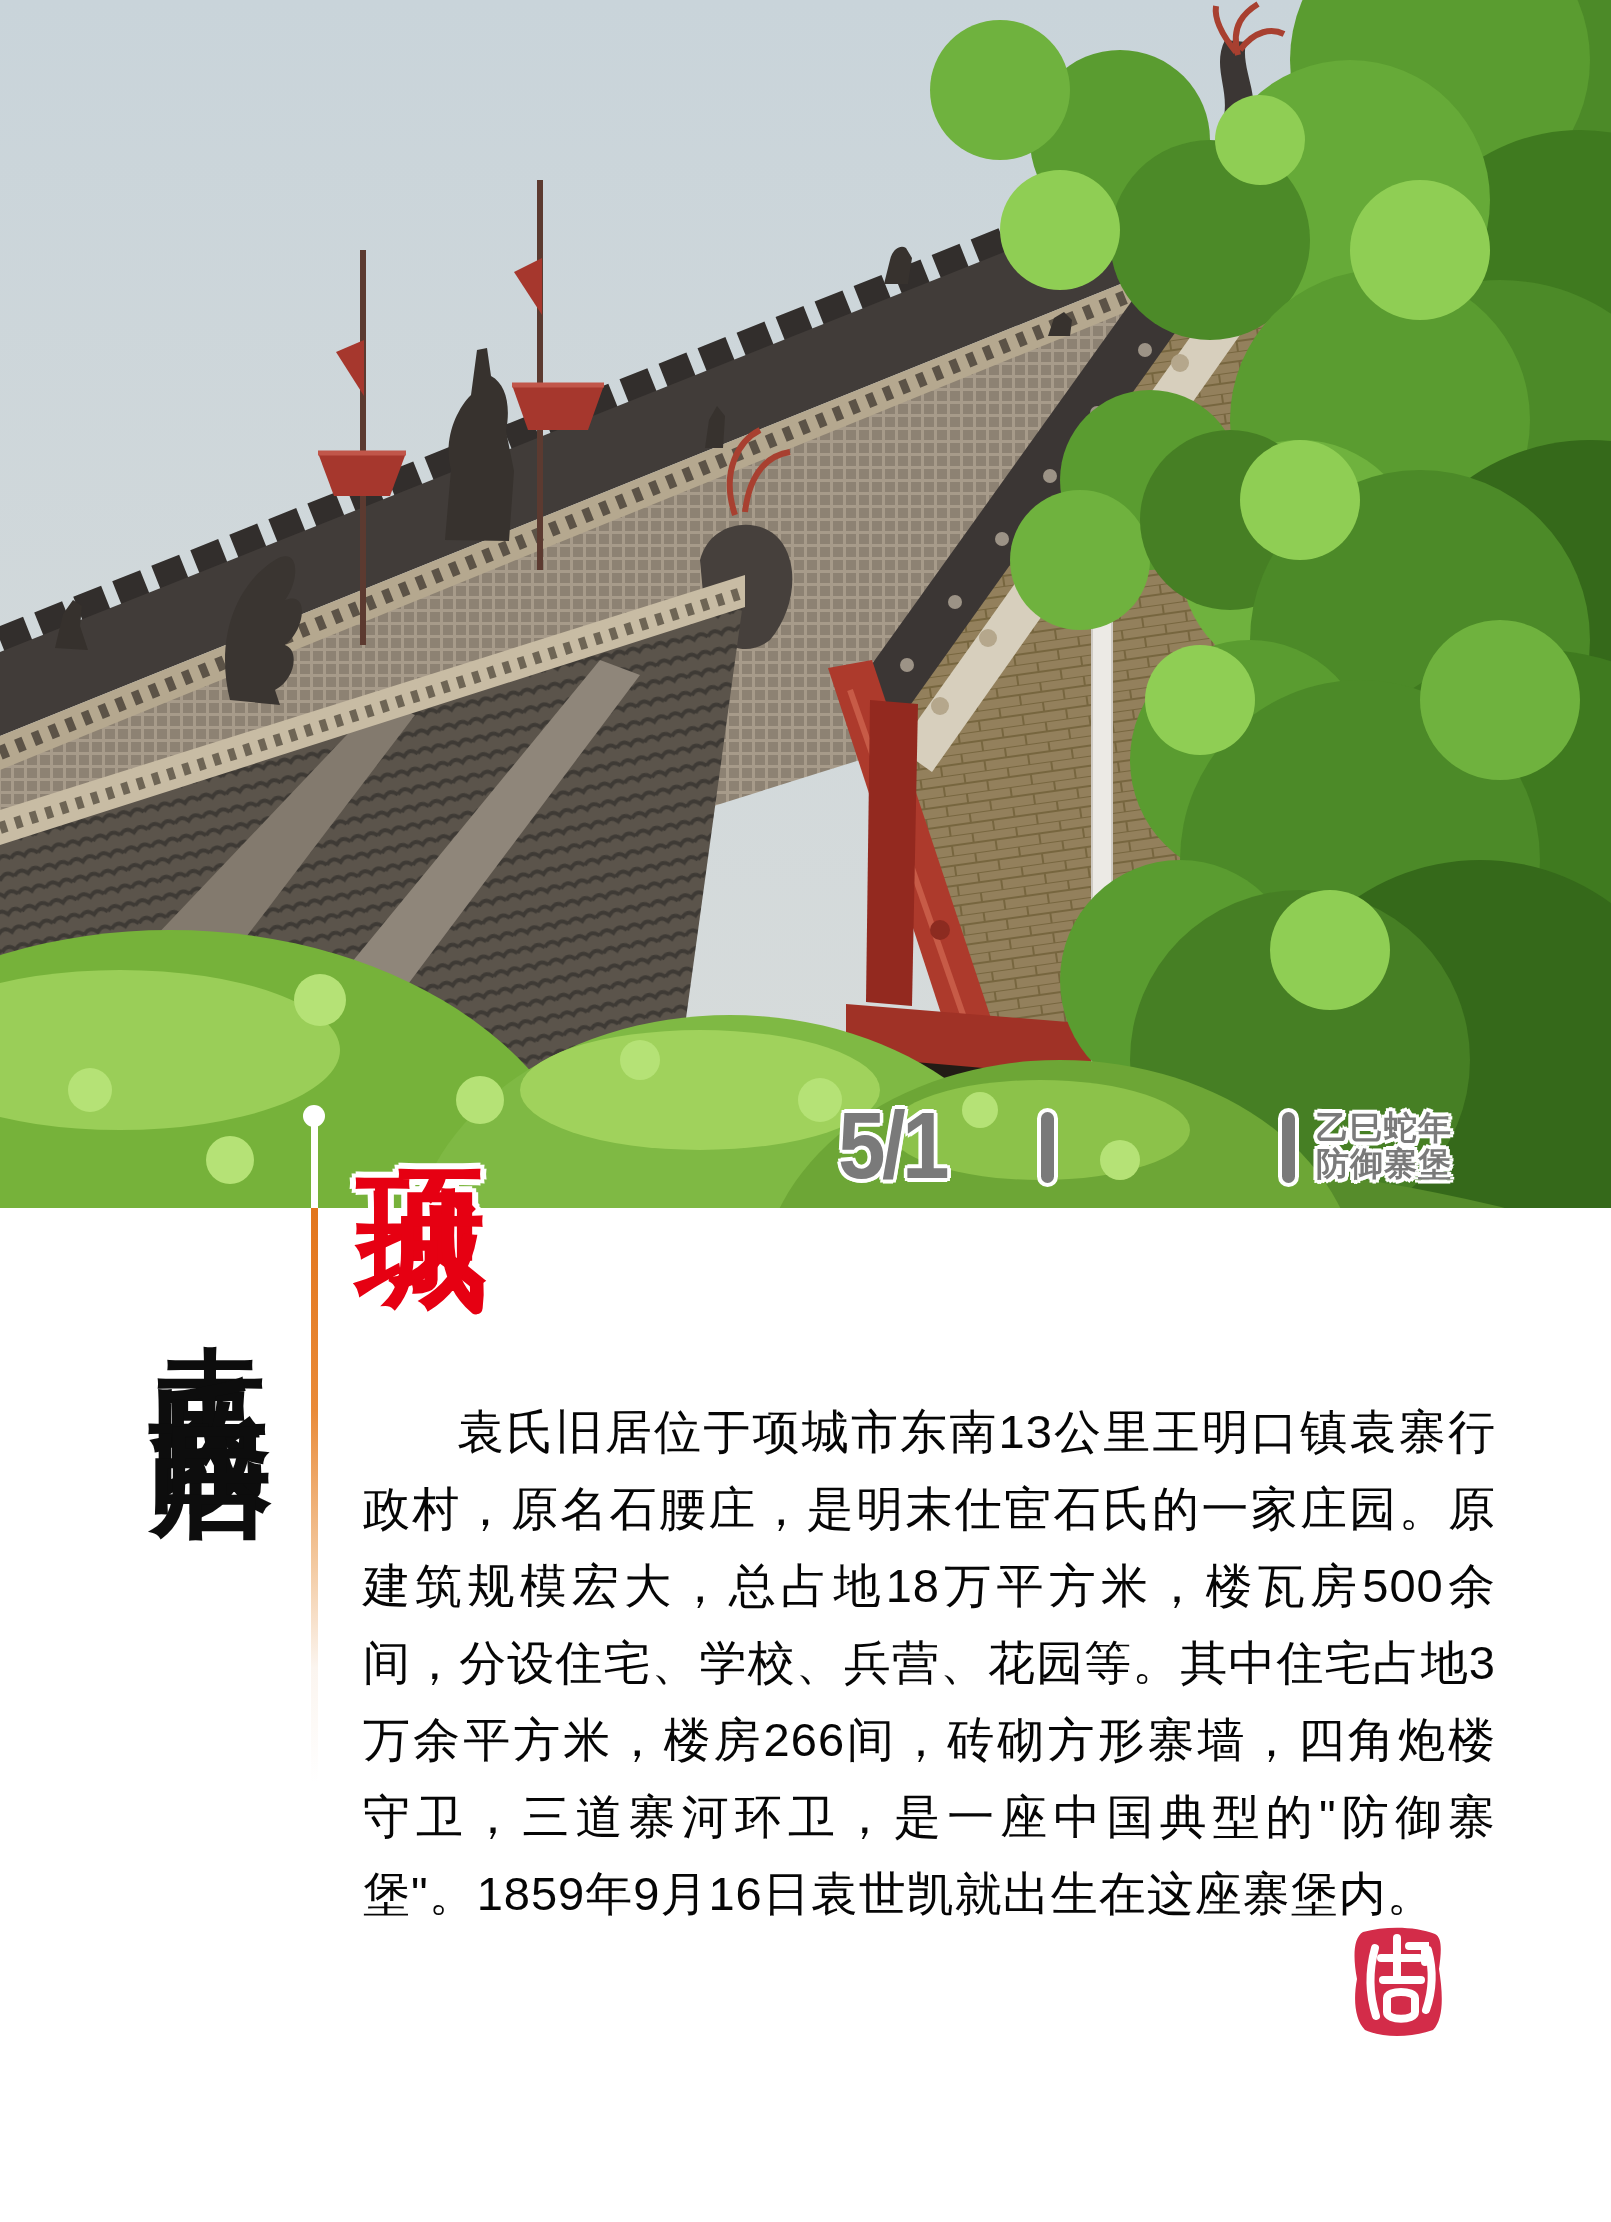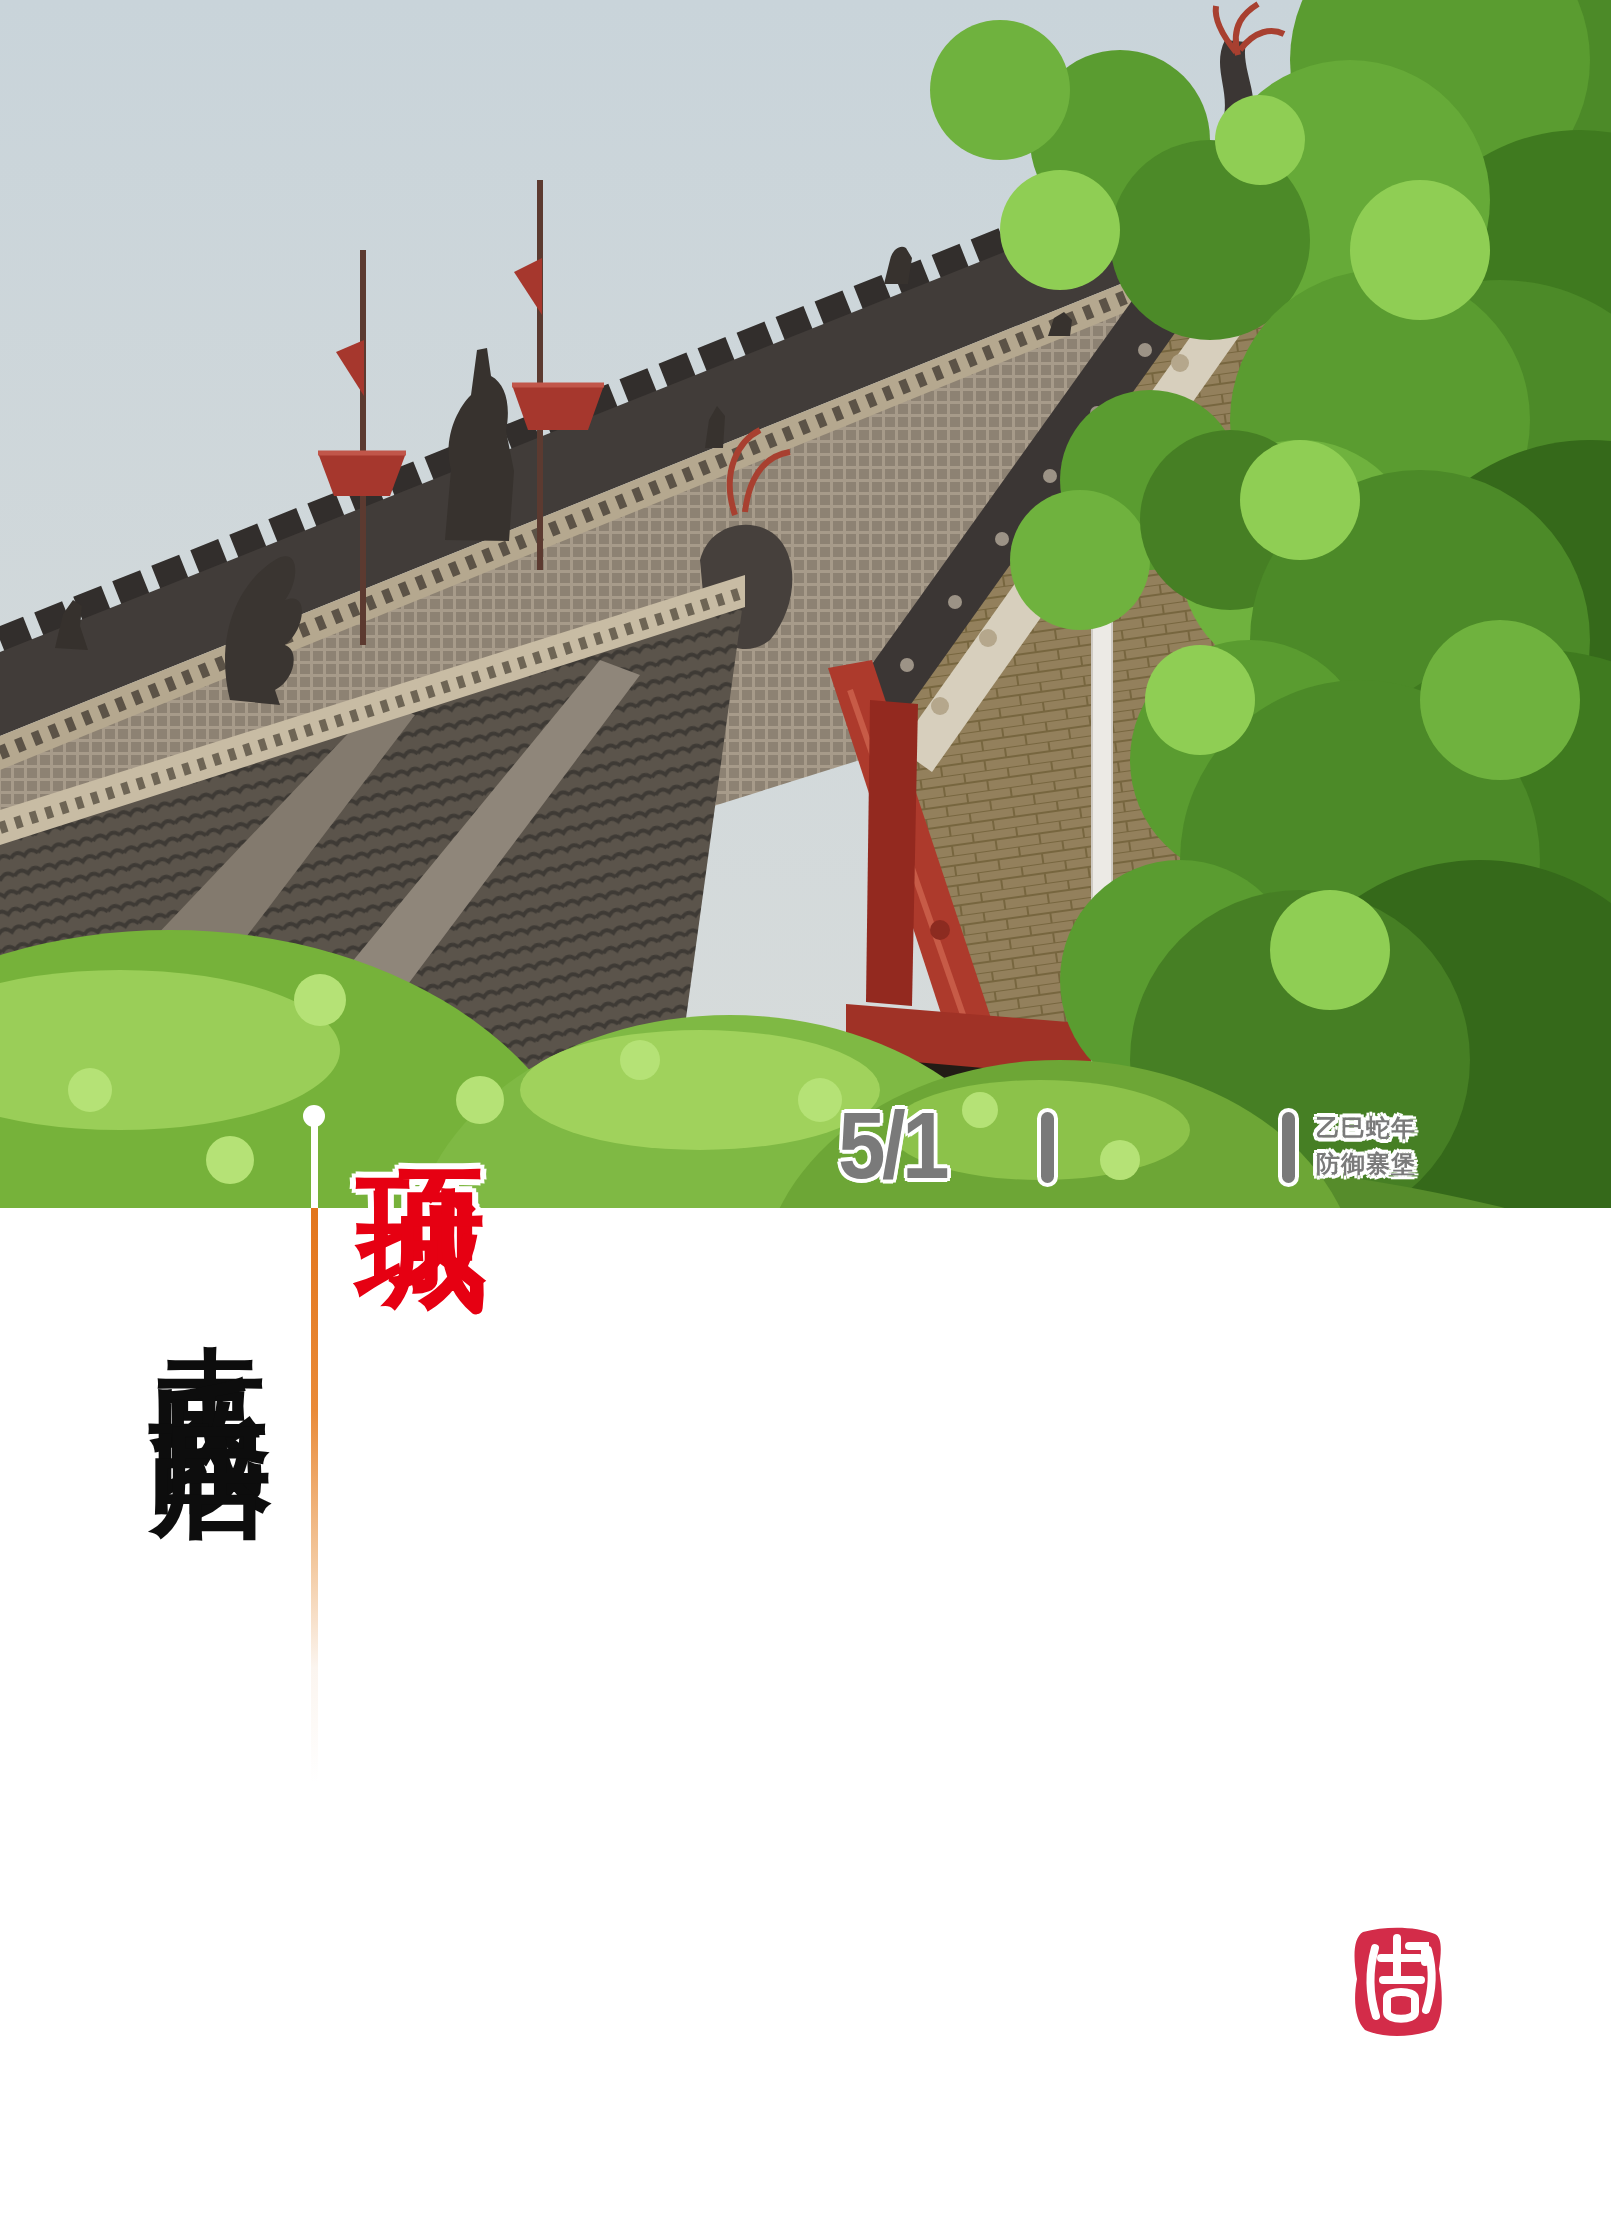--- a/index.html
+++ b/index.html
@@ -12,21 +12,21 @@
   .gray-outline{color:#7a7a7a;
     text-shadow:4px 0 0 #fff,-4px 0 0 #fff,0 4px 0 #fff,0 -4px 0 #fff,
                 3px 3px 0 #fff,-3px 3px 0 #fff,3px -3px 0 #fff,-3px -3px 0 #fff;}
   .solar-date{position:absolute;left:838px;top:1098px;font-size:95px;font-weight:800;
     letter-spacing:-4px;transform:scaleX(.9);transform-origin:left top;line-height:1;}
   .date-bar{position:absolute;width:13px;height:71px;background:#7a7a7a;border-radius:7px;
     box-shadow:0 0 0 4px #ffffff;}
   .bar-left{left:1041px;top:1112px;}
   .bar-right{left:1282px;top:1112px;}
   .weekday{position:absolute;left:1066px;top:1108px;font-size:70px;font-weight:700;line-height:1;letter-spacing:1px;}
-  .lunar{position:absolute;left:1316px;top:1110px;font-size:24px;font-weight:700;line-height:36px;letter-spacing:1px;}
+  .lunar{position:absolute;left:1316px;top:1110px;font-size:33px;font-weight:700;line-height:36px;letter-spacing:1px;}
 
   
   .loc-title{position:absolute;left:358px;top:1070px;writing-mode:vertical-rl;text-orientation:upright;
     font-family:"Liberation Serif","DejaVu Serif",serif;font-weight:900;font-size:130px;line-height:1;
     letter-spacing:10px;color:#e60012;
     text-shadow:6px 0 0 #fff,-6px 0 0 #fff,0 6px 0 #fff,0 -6px 0 #fff,
                 4px 4px 0 #fff,-4px 4px 0 #fff,4px -4px 0 #fff,-4px -4px 0 #fff;}
   .site-title{position:absolute;left:150px;top:1246px;writing-mode:vertical-rl;text-orientation:upright;
     font-family:"Liberation Serif","DejaVu Serif",serif;font-weight:700;font-size:122px;line-height:1;
     letter-spacing:28px;color:#0d0d0d;}
@@ -211,20 +211,21 @@
     <div>防御寨堡</div>
   </div>
 
   <div class="marker-dot"></div>
   <div class="marker-line-white"></div>
   <div class="marker-line-orange"></div>
 
   <div class="loc-title">项城</div>
   <div class="site-title">袁氏故居</div>
 
+  <div class="article">袁氏旧居位于项城市东南13公里王明口镇袁寨行政村，原名石腰庄，是明末仕宦石氏的一家庄园。原建筑规模宏大，总占地18万平方米，楼瓦房500余间，分设住宅、学校、兵营、花园等。其中住宅占地3万余平方米，楼房266间，砖砌方形寨墙，四角炮楼守卫，三道寨河环卫，是一座中国典型的"防御寨堡"。1859年9月16日袁世凯就出生在这座寨堡内。</div>
 
   <svg class="seal" viewBox="0 0 104 118">
     <title>唐</title>
     <path d="M18,8 C40,2 70,2 90,10 C98,14 96,30 94,45 C98,70 99,95 88,106 C65,114 38,114 20,106 C10,96 8,76 12,55 C8,34 8,14 18,8 Z" fill="#d32c49"></path>
     <g stroke="#ffffff" stroke-width="8" fill="none" stroke-linecap="round">
       <path d="M30,24 C24,46 24,70 31,92"></path>
       <path d="M83,26 C89,48 88,66 81,86"></path>
       <path d="M52,14 V54"></path>
       <path d="M36,34 H74"></path>
       <path d="M64,22 h16 v16"></path>

